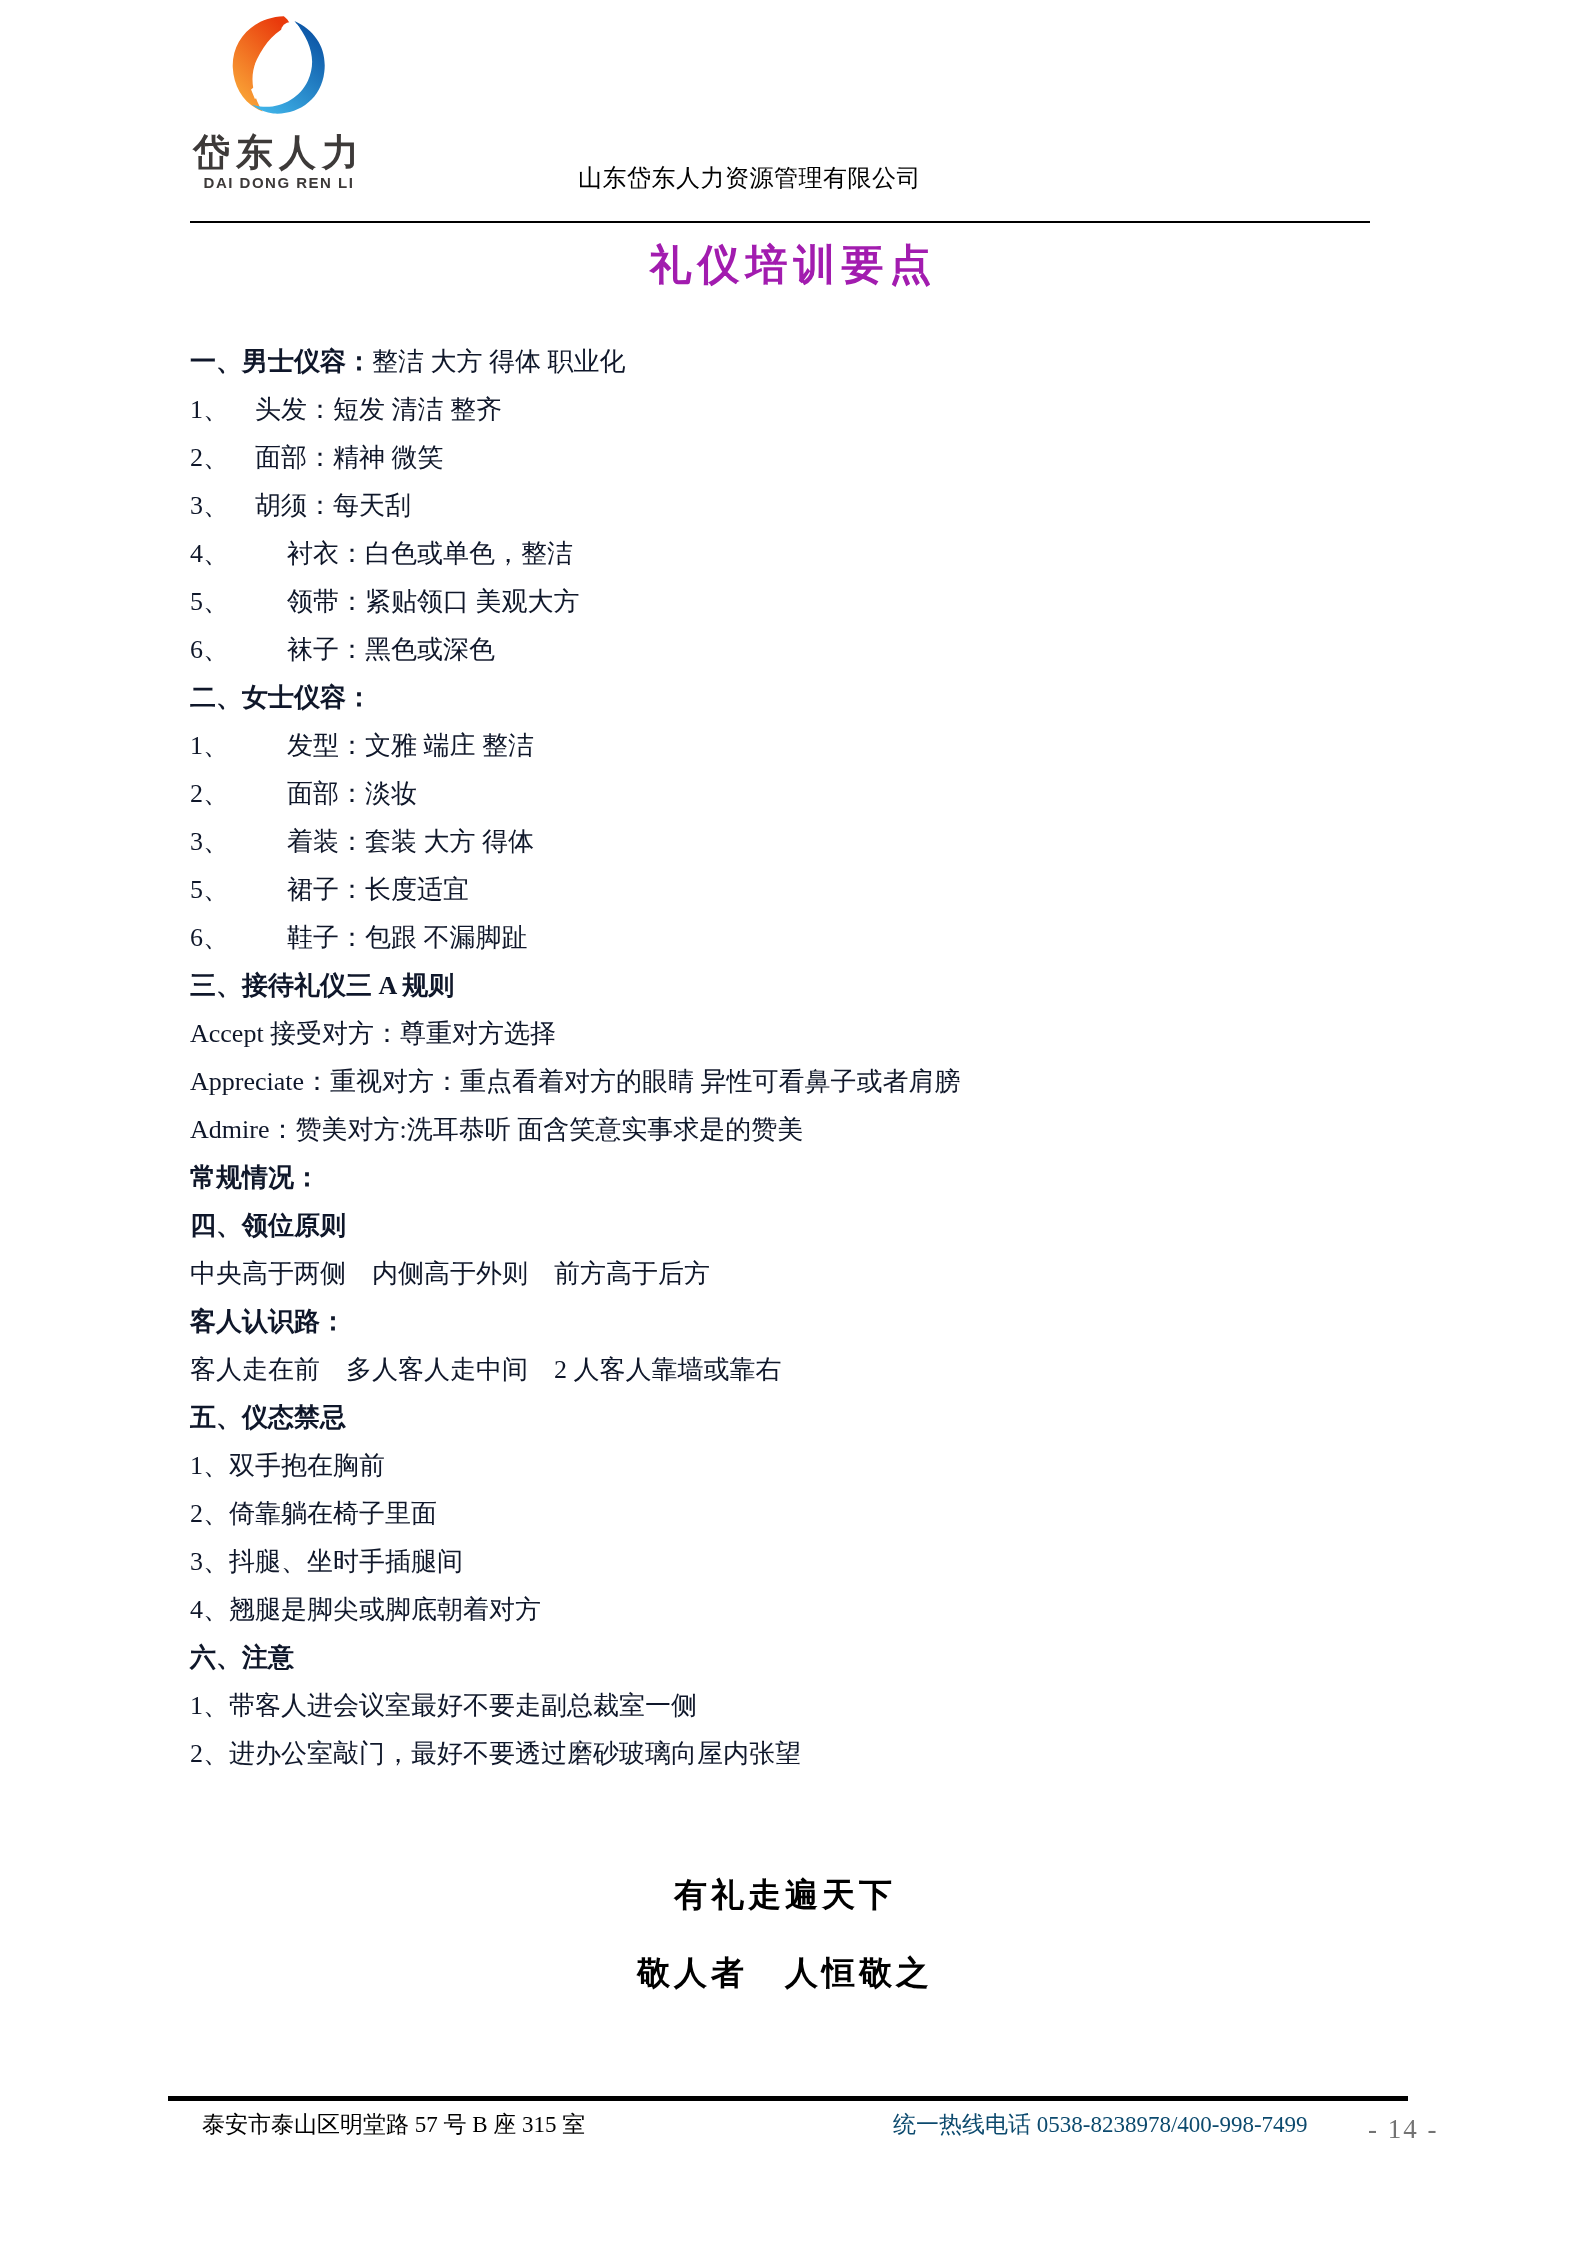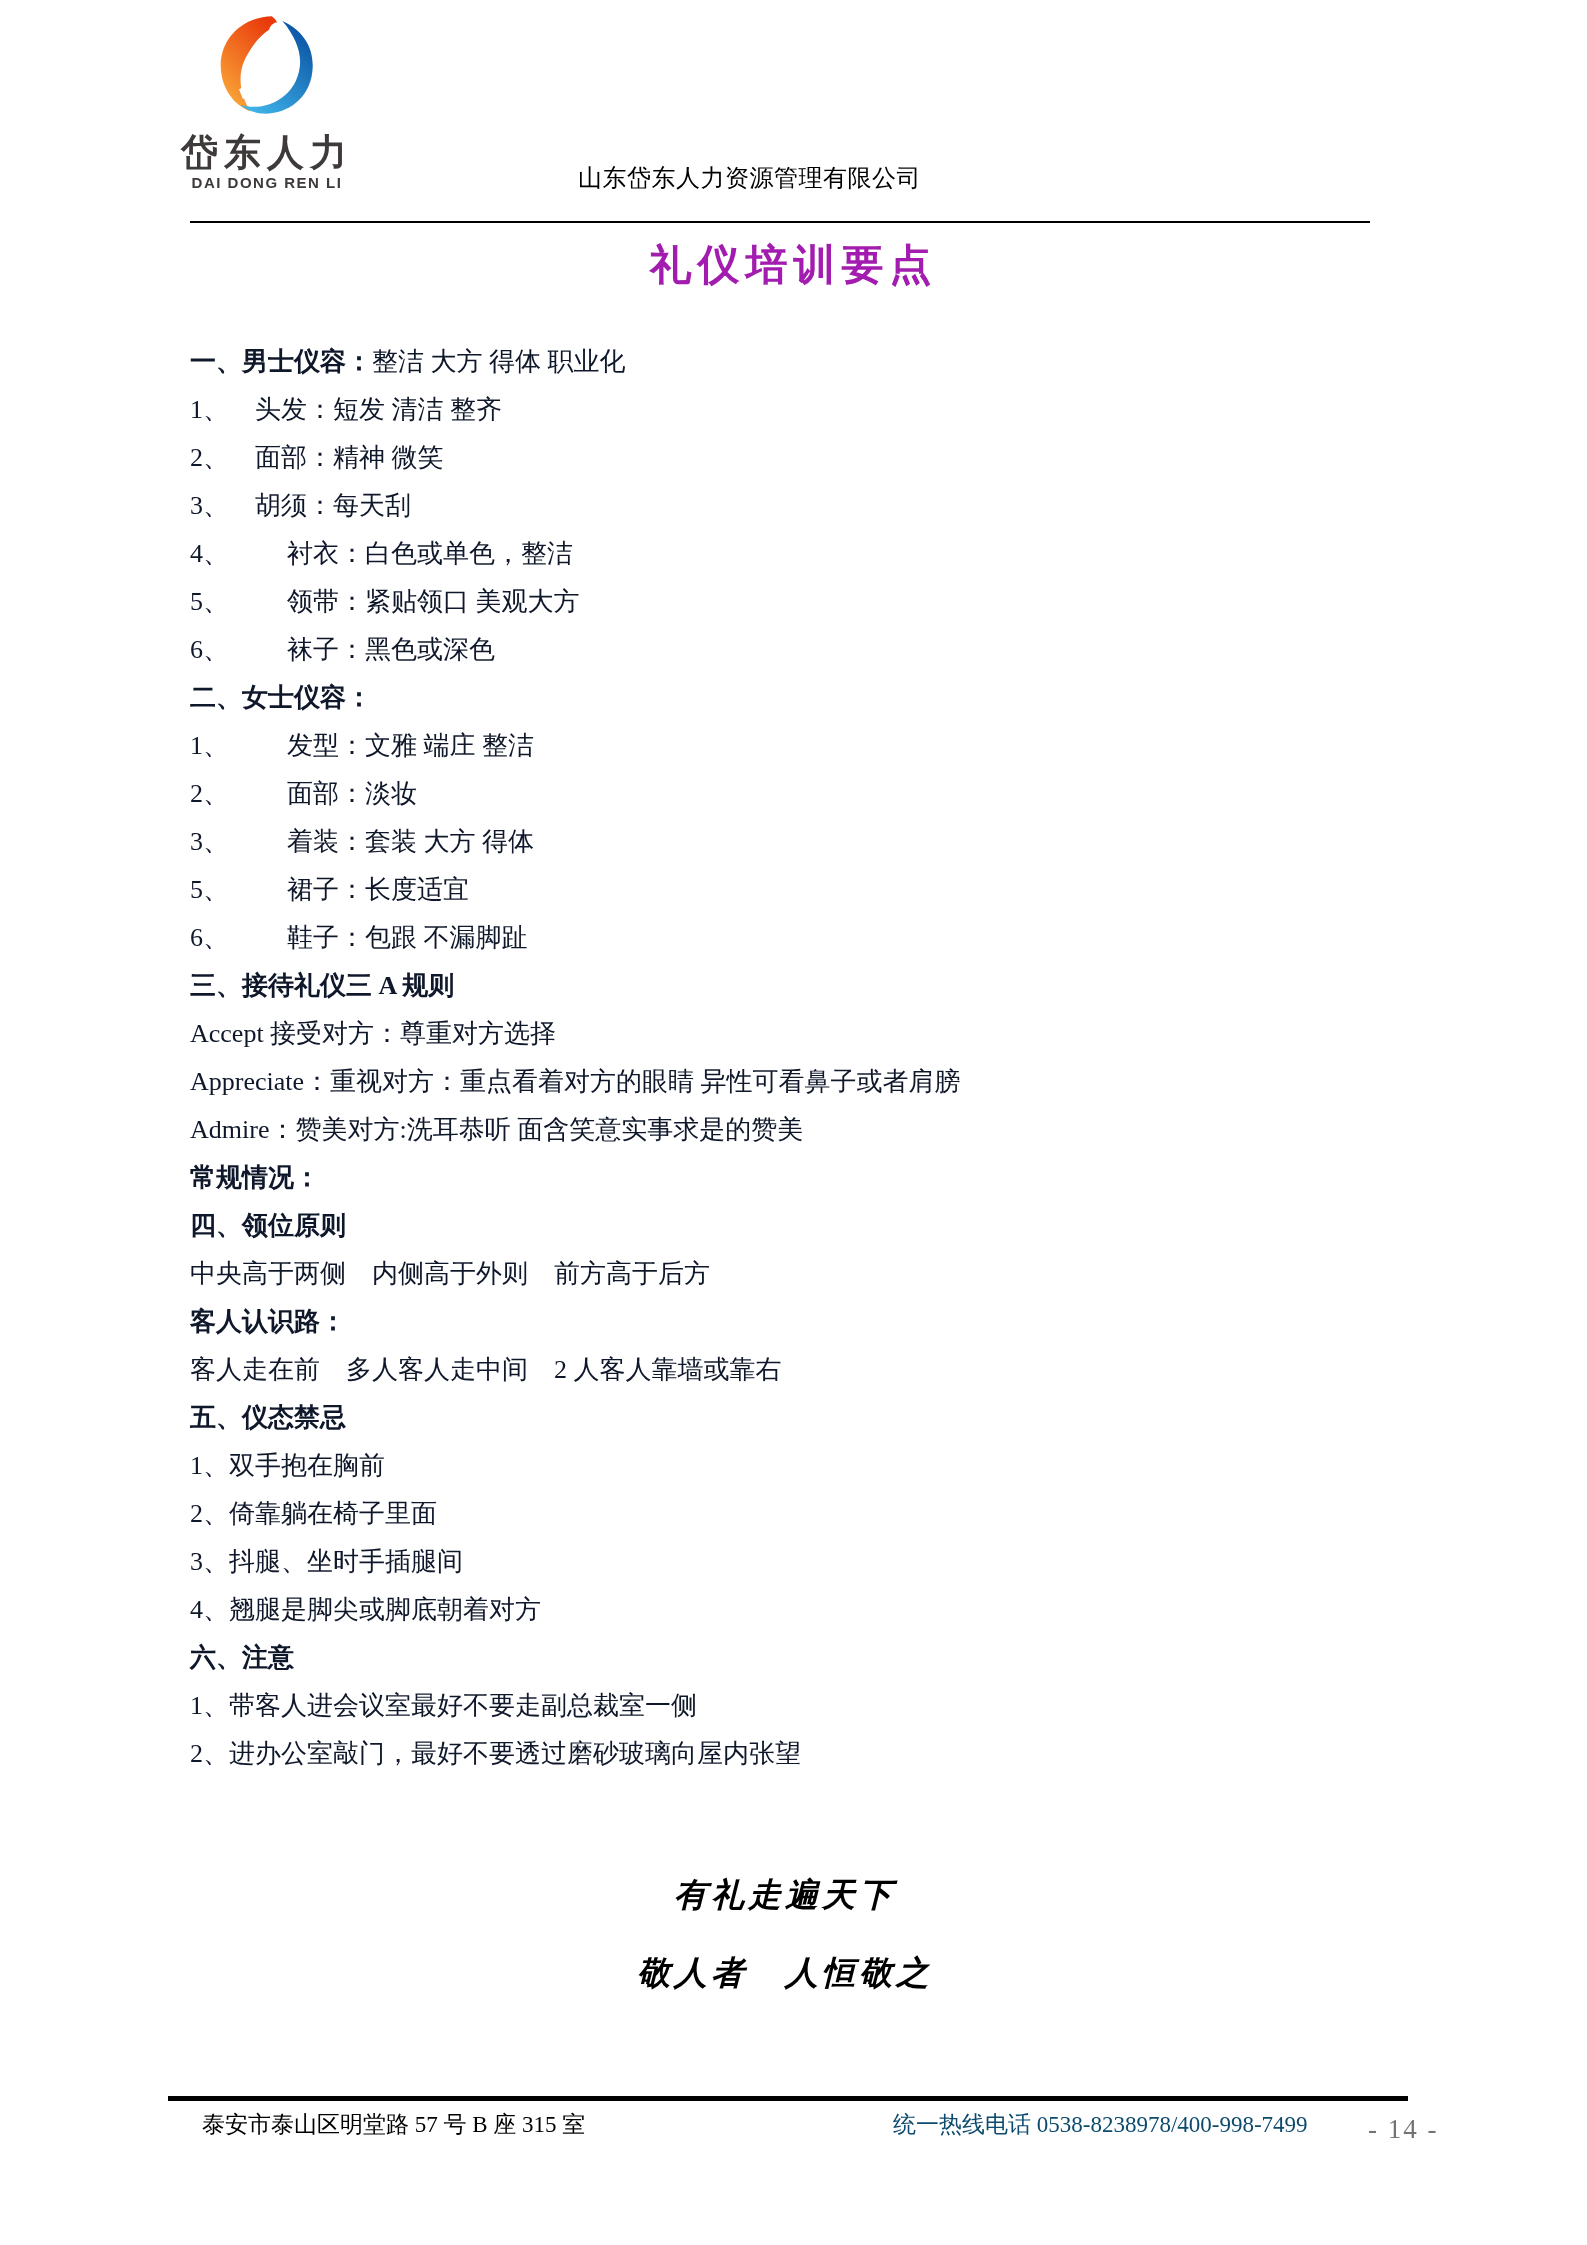--- a/index.html
+++ b/index.html
@@ -2,21 +2,21 @@
 <html lang="zh"><head>
 <meta charset="utf-8">
 <style>
   html,body{margin:0;padding:0;}
   body{
     width:1587px;height:2245px;position:relative;background:#ffffff;
     font-family:"Liberation Serif","DejaVu Serif",serif;color:#111;
     overflow:hidden;
   }
   
-  .logo-block{position:absolute;left:176px;top:12px;width:182px;text-align:center;}
+  .logo-block{position:absolute;left:188px;top:12px;width:182px;text-align:center;}
   .logo-svg{display:block;margin:0 auto;width:106px;height:122px;}
   .logo-cn{
     font-family:"Liberation Sans","DejaVu Sans",sans-serif;
     font-weight:bold;font-size:37px;letter-spacing:6px;color:#3d3a39;
     line-height:38px;white-space:nowrap;
   }
   .logo-en{
     font-family:"Liberation Sans","DejaVu Sans",sans-serif;
     font-weight:bold;font-size:15px;letter-spacing:1.5px;color:#3d3a39;
     line-height:18px;margin-top:2px;white-space:nowrap;
@@ -34,21 +34,21 @@
   
   .body-text{position:absolute;left:190px;top:338px;width:1270px;}
   .bline{font-size:26px;line-height:48px;color:#0f172a;white-space:nowrap;}
   .bline .num{display:inline-block;}
   .sp1{display:inline-block;width:26px;}
   .sp2{display:inline-block;width:58px;}
   .blead{font-weight:bold;}
   
   .quotes{position:absolute;left:0;top:1870px;width:1570px;text-align:center;}
   .quote{
-    font-size:33px;font-weight:bold;letter-spacing:4px;line-height:50px;color:#000;font-style:italic;
+    font-size:33px;font-weight:bold;letter-spacing:4px;line-height:50px;color:#000;
   }
   .quote + .quote{margin-top:28px;}
   
   .footer-rule{position:absolute;left:168px;top:2096px;width:1240px;height:5px;background:#000;}
   .footer-address{position:absolute;left:202px;top:2110px;font-size:23px;line-height:30px;color:#000;white-space:nowrap;}
   .footer-hotline{position:absolute;left:893px;top:2110px;font-size:23px;line-height:30px;color:#0c4a6e;white-space:nowrap;}
   .page-number{position:absolute;left:1368px;top:2112px;font-size:27px;line-height:34px;color:#737373;white-space:nowrap;letter-spacing:2px;}
 </style>
 </head>
 <body>

